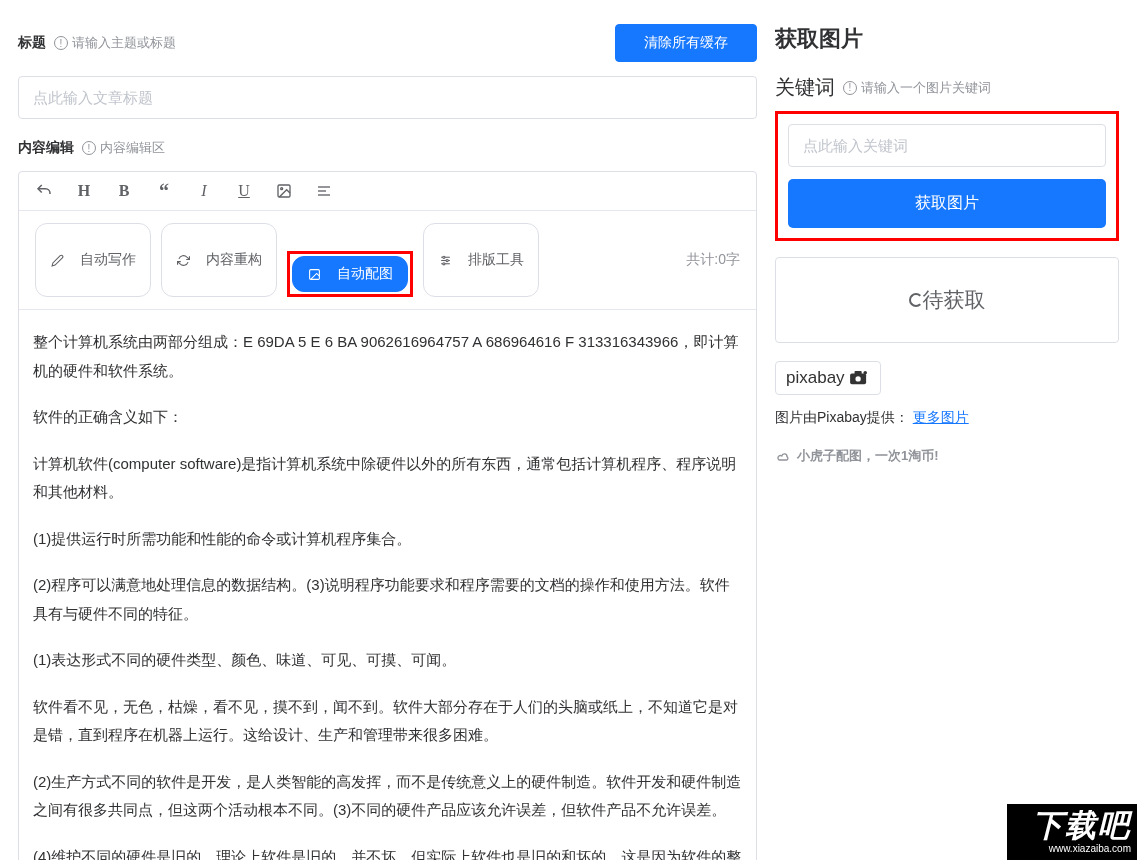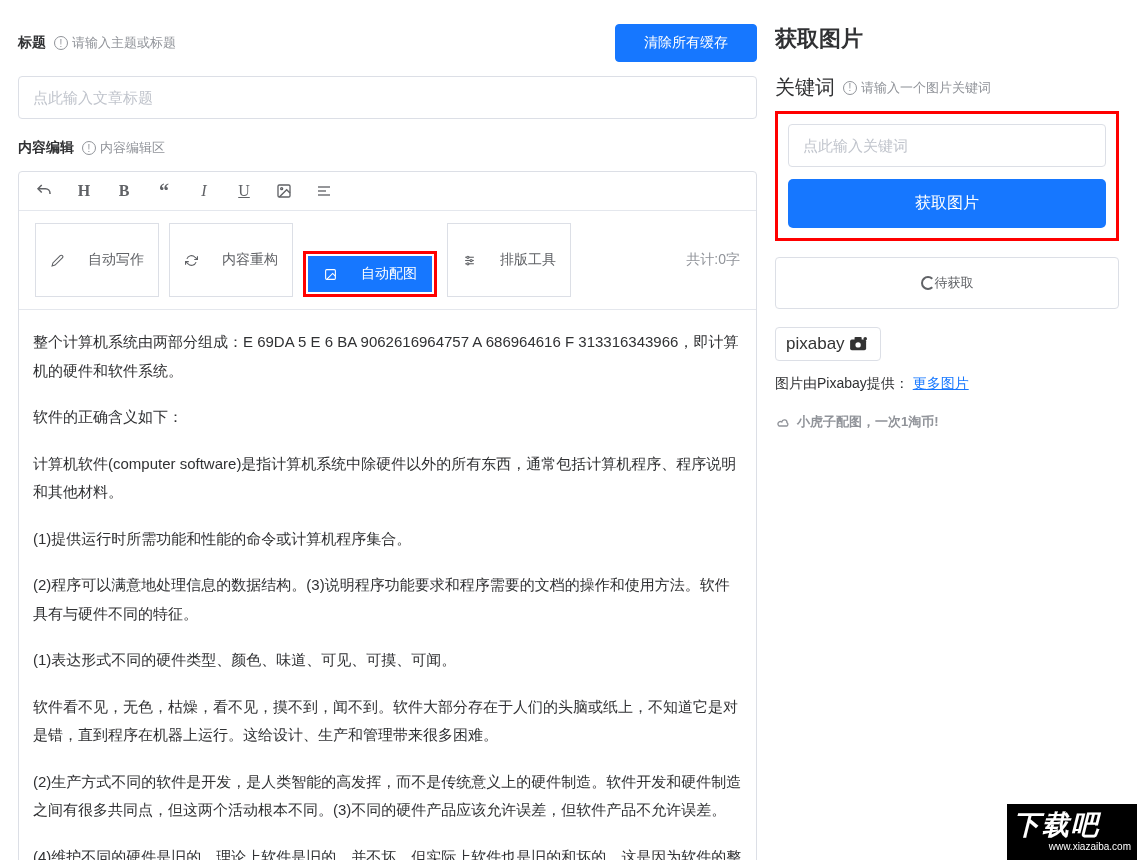--- a/index.html
+++ b/index.html
@@ -123,24 +123,24 @@
       padding: 12px 16px;
       border-bottom: 1px solid #e4e7ed;
     }
     .action-group {
       display: flex;
       gap: 10px;
     }
     .action-btn {
       display: inline-flex;
       align-items: center;
-      gap: 24px;
+      gap: 16px;
       padding: 8px 14px;
       border: 1px solid #dcdfe6;
-      border-radius: 0;
+      border-radius: 12px;
       background: #fff;
       color: #606266;
       font-size: 14px;
       cursor: pointer;
     }
     .action-btn.active {
       background: #1677ff;
       color: #fff;
       border-color: #1677ff;
     }
@@ -190,26 +190,26 @@
     .highlight-side {
       border: 3px solid #ff0000;
       padding: 10px;
       margin-bottom: 16px;
     }
     .highlight-side .input-field {
       margin-bottom: 12px;
     }
     .pending-btn {
       width: 100%;
-      padding: 16px 0;
+      padding: 28px 0;
       border: 1px solid #dcdfe6;
       border-radius: 4px;
       background: #fff;
       color: #606266;
-      font-size: 13px;
+      font-size: 21px;
       display: flex;
       align-items: center;
       justify-content: center;
       cursor: pointer;
       margin-bottom: 18px;
     }
     .spinner-icon {
       width: 14px;
       height: 14px;
       border: 2px solid #606266;
@@ -264,26 +264,26 @@
       width: 130px;
       height: 56px;
       font-family: "SimHei", sans-serif;
       display: flex;
       flex-direction: column;
       justify-content: center;
       align-items: center;
       padding: 2px 6px;
     }
     .watermark .big {
-      font-size: 27px;
+      font-size: 31px;
       font-weight: bold;
       font-style: italic;
       letter-spacing: 2px;
       line-height: 1;
-      text-align: left;
+      text-align: right;
       width: 100%;
     }
     .watermark .small {
       font-size: 10px;
       text-align: right;
       width: 100%;
       margin-top: 2px;
     }
     svg { display: block; }
   </style>

